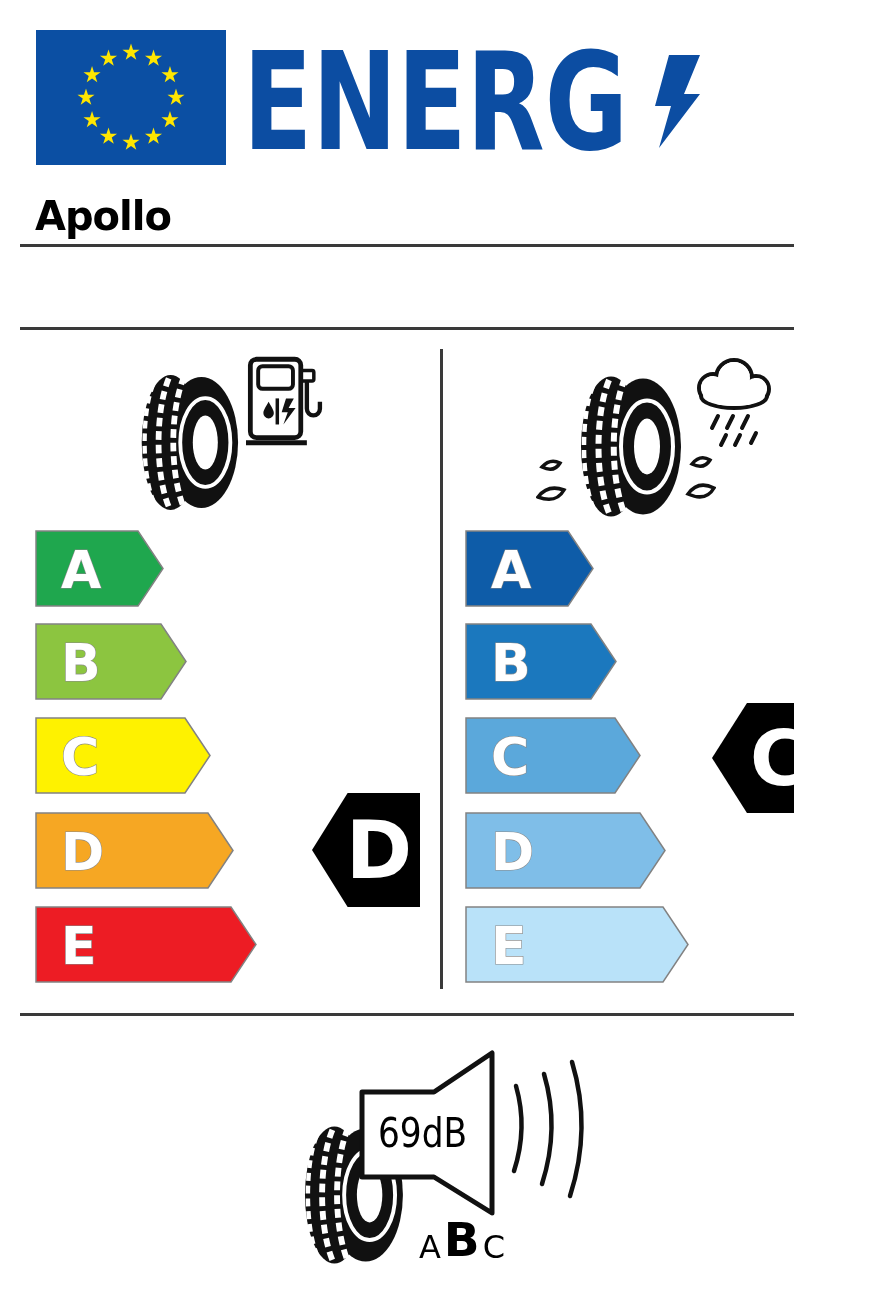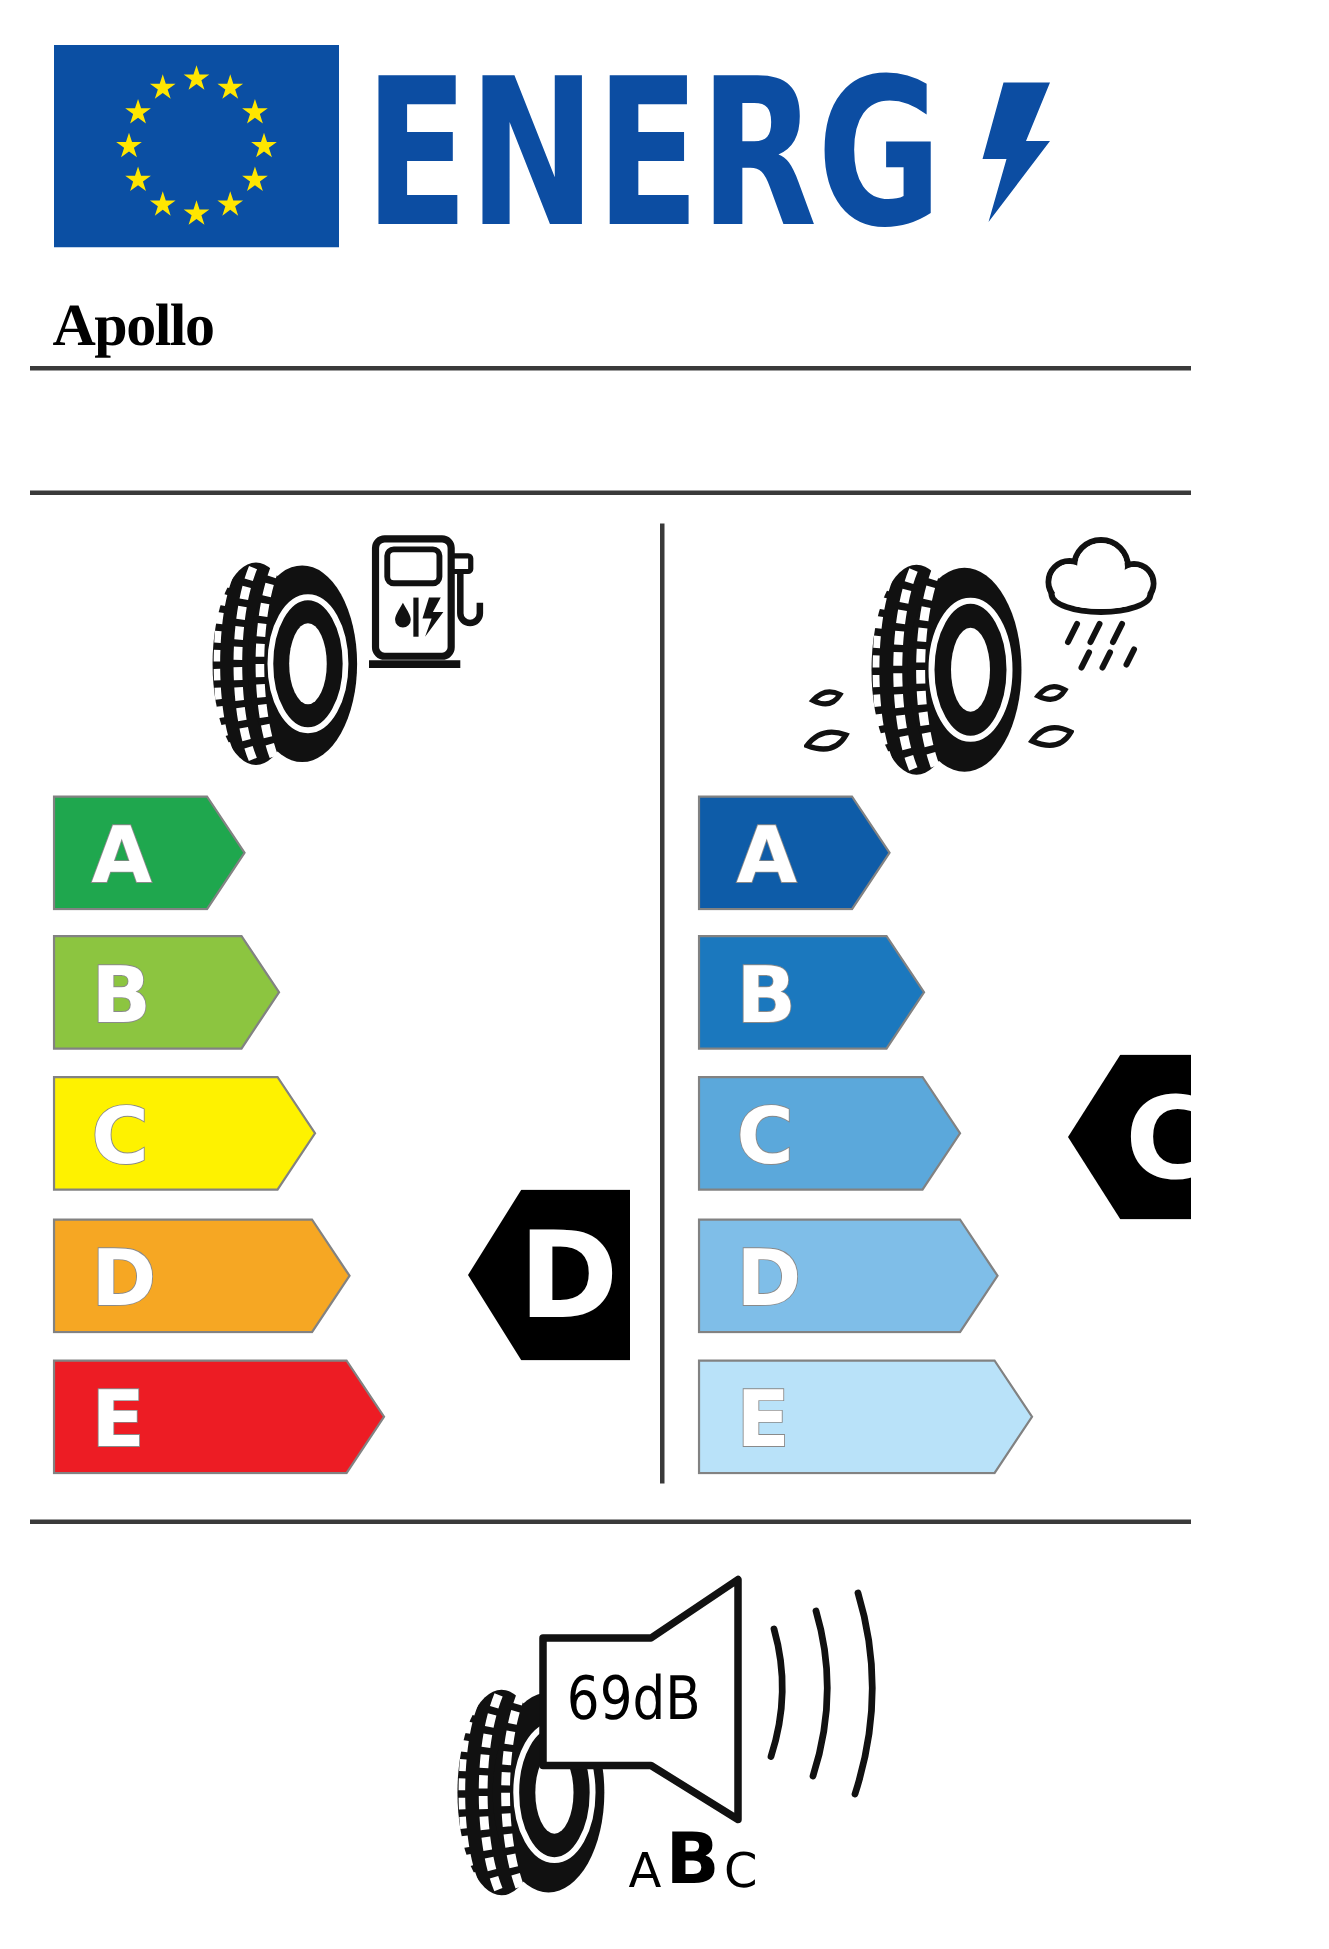--- a/index.html
+++ b/index.html
@@ -2,21 +2,21 @@
 <html><head>
 <meta charset="utf-8">
 <style>
   html,body{margin:0;padding:0;background:#fff;}
   .page{position:relative;width:794px;height:1299px;background:#fff;
         font-family:"DejaVu Sans","Liberation Sans",sans-serif;overflow:hidden;}
   .abs{position:absolute;}
   .hline{position:absolute;left:20px;width:846px;height:3px;background:#3a3a3a;}
   .vline{position:absolute;left:440px;top:349px;width:3px;height:640px;background:#3a3a3a;}
   .brand{position:absolute;left:35px;top:193px;font-size:40px;font-weight:bold;color:#000;
-         letter-spacing:-1px;font-family:Liberation Serif, serif;}
+         letter-spacing:-1px;}
   .arrow{position:absolute;}
   .arrow svg{display:block;}
   .indicator{position:absolute;background:#000;color:#fff;font-weight:bold;
              display:flex;align-items:center;justify-content:center;
              clip-path:polygon(33% 0,100% 0,100% 100%,33% 100%,0 50%);}
   .ind-fuel{left:312px;top:793px;width:108px;height:114px;font-size:80px;padding-left:26px;box-sizing:border-box;}
   .ind-wet{left:712px;top:703px;width:106px;height:110px;font-size:76px;padding-left:26px;box-sizing:border-box;}
   .db-value{position:absolute;left:360px;top:1110px;width:125px;text-align:center;
             font-size:40px;color:#000;transform:scaleX(.86);transform-origin:50% 50%;}
   .noise-abc{position:absolute;left:402px;top:1218px;width:120px;display:flex;

